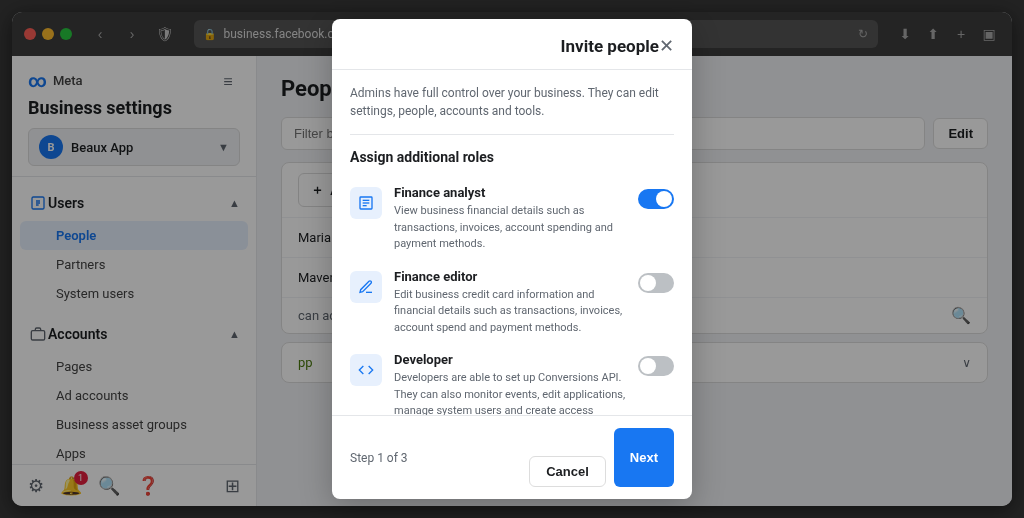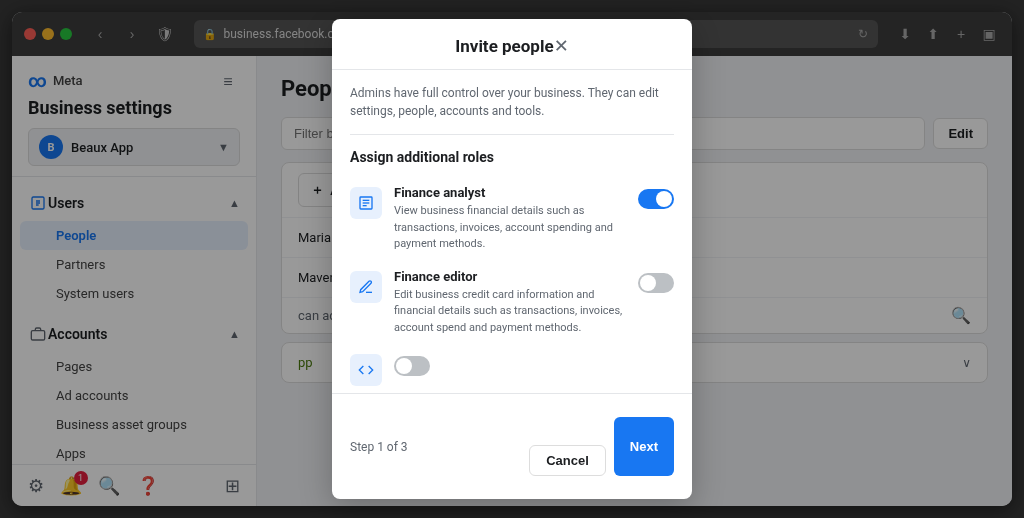--- a/index.html
+++ b/index.html
@@ -346,21 +346,21 @@
       width: 360px;
       max-height: 480px;
       display: flex;
       flex-direction: column;
       box-shadow: 0 8px 32px rgba(0,0,0,0.25);
       overflow: hidden;
     }
     .modal-header {
       display: flex;
       align-items: center;
-      justify-content: center;
+      justify-content: flex-end;
       padding: 16px 18px 12px;
       border-bottom: 1px solid #e4e6e9;
     }
     .modal-title {
       font-size: 17px;
       font-weight: 700;
       color: #1c1e21;
     }
     .modal-close-btn {
       background: none;
@@ -440,21 +440,21 @@
       top: 2px;
       width: 16px;
       height: 16px;
       background: #fff;
       border-radius: 50%;
       transition: left 0.15s;
     }
     .toggle-switch.on .toggle-knob { left: 18px; }
     .toggle-switch.off .toggle-knob { left: 2px; }
     .modal-footer {
-      padding: 23px 18px;
+      padding: 12px 18px;
       border-top: 1px solid #e4e6e9;
       display: flex;
       align-items: center;
       justify-content: space-between;
     }
     .step-text {
       font-size: 12px;
       color: #606770;
     }
     .footer-btns {
@@ -697,20 +697,24 @@
         </div>
       </div>
 
       <div class="role-item">
         <div class="role-icon">
           <svg width="16" height="16" viewBox="0 0 24 24" fill="none" stroke="#1877f2" stroke-width="2">
             <polyline points="16 18 22 12 16 6"></polyline>
             <polyline points="8 6 2 12 8 18"></polyline>
           </svg>
         </div>
+        <div class="role-info">
+          <div class="role-name">Developer</div>
+          <div class="role-desc">Developers are able to set up Conversions API. They can also monitor events, edit applications, manage system users and create access tokens.</div>
+        </div>
         <div class="toggle-switch off">
           <div class="toggle-knob"></div>
         </div>
       </div>
 
     </div>
 
     <div class="modal-footer">
       <span class="step-text">Step 1 of 3</span>
       <div class="footer-btns">

